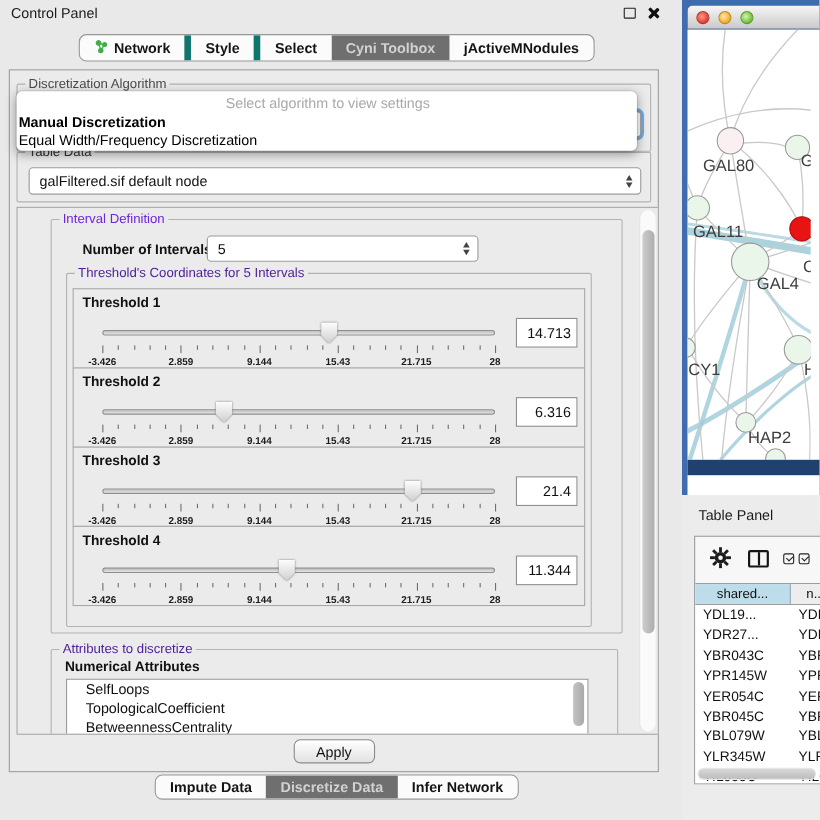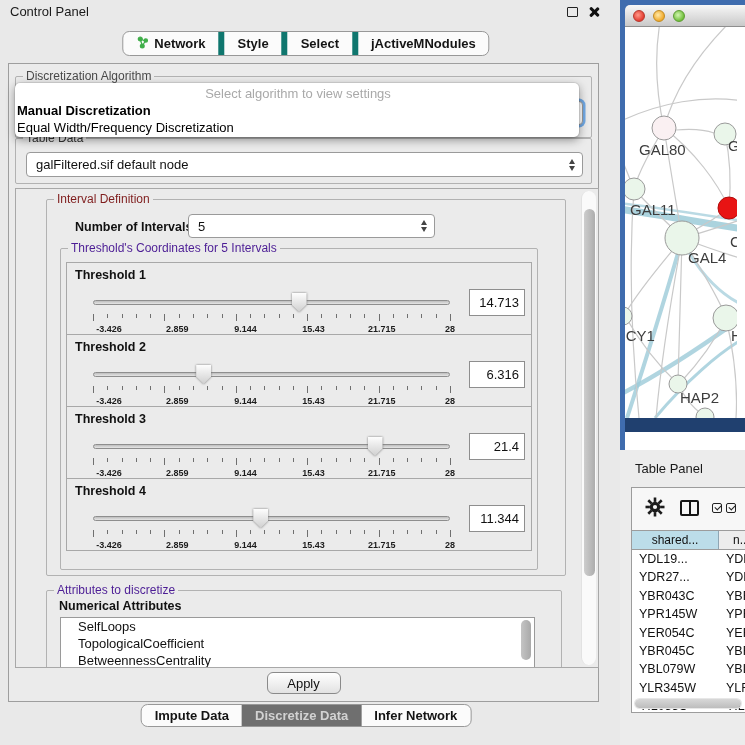--- a/index.html
+++ b/index.html
@@ -24,21 +24,21 @@
   .tabbar .tab:first-child { border-left:none; }
   .tabbar .tab.sel { background:#6f6f6f; color:#d2d2d2; border-left:none; }
   .tabbar .tab.sel + .tab { border-left:none; }
 
   .main-panel { position:absolute; left:8px; top:63px; width:591px; height:639px;
     border:1px solid #9e9e9e; background:#ebebeb; }
 
   .group { position:absolute; border:1px solid #b2b2b2; border-radius:2px; }
   .gtitle { position:absolute; top:-8px; left:7px; background:#ebebeb; padding:0 3px; font-size:12px; color:#333; white-space:nowrap;}
   .gtitle.gray { color:#4a4a4a; }
-  .gtitle.green { color:#7f1d1d; }
+  .gtitle.green { color:#6d28d9; }
   .gtitle.blue { color:#4c1d95; }
 
   .combo { position:absolute; background:#fff; border:1px solid #9a9a9a; border-radius:4px;
     font-size:13px; color:#111; display:flex; align-items:center; padding-left:9px; }
   .combo .spinner { position:absolute; right:7px; top:50%; transform:translateY(-50%); display:flex; flex-direction:column; align-items:center; gap:2px;}
   .spin-up { width:0;height:0;border-left:3.5px solid transparent;border-right:3.5px solid transparent;border-bottom:5px solid #444;}
   .spin-dn { width:0;height:0;border-left:3.5px solid transparent;border-right:3.5px solid transparent;border-top:5px solid #444;}
 
   #g-algo { left:6px; top:12px; right:6px; height:62px; }
   #algo-combo { left:10px; right:8px; top:24px; height:24px;
@@ -67,21 +67,21 @@
   .thr-row { position:relative; height:73px; border:1px solid #a8a8a8; background:#ebebeb; margin-top:-1px; }
   .thr-label { position:absolute; left:8px; top:5px; font-size:12.5px; font-weight:bold; }
   .slider-zone { position:absolute; left:26px; top:30px; width:357px; height:40px; }
   .track { position:absolute; left:0; right:0; top:7px; height:5px; border:1px solid #8e8e8e; border-radius:3px;
     background:linear-gradient(180deg,#bdbdbd,#e6e6e6); }
   .handle-wrap { position:absolute; top:0; width:15px; height:19px; filter:drop-shadow(0 0 1px #777); }
   .handle { width:15px; height:19px; background:linear-gradient(180deg,#fdfdfd,#cfcfcf);
     clip-path:polygon(0 0,100% 0,100% 60%,50% 100%,0 60%); }
   .ticks { position:absolute; left:0; right:0; top:21px; height:8px; }
   .ticks i { position:absolute; width:1px; background:#6f6f6f; top:0; }
-  .tick-labels { position:absolute; left:16px; right:0; top:31px; height:10px; }
+  .tick-labels { position:absolute; left:0; right:0; top:31px; height:10px; }
   .tick-labels b { position:absolute; transform:translateX(-50%); font-size:9px; font-weight:bold; color:#1c1c1c; white-space:nowrap;}
   .valuebox { position:absolute; right:6px; top:26px; width:56px; height:27px; background:#fff;
     border:1px solid #8e8e8e; font-size:13px; text-align:right; line-height:25px; padding-right:5px; }
 
   #g-attrs { left:30px; top:401px; width:516px; height:96px; }
   #attrs-sub { position:absolute; left:12px; top:8px; font-size:12.5px; font-weight:bold; }
   #attr-list { position:absolute; left:13px; top:26px; width:475px; height:51px; background:#fff;
     border:1px solid #9a9a9a; overflow:hidden; }
   #attr-list .li { font-size:13px; line-height:17px; padding-left:17px; white-space:nowrap; }
   .list-scroll { position:absolute; right:2px; top:2px; width:12px; height:46px; }
@@ -149,20 +149,23 @@
               <circle cx="6" cy="10" r="1.9"></circle>
             </g>
           </svg></span>
         <span>Network</span>
       </span>
       <span class="tab">
         <span>Style</span>
       </span>
       <span class="tab">
         <span>Select</span>
+      </span>
+      <span class="tab sel">
+        <span>Cyni Toolbox</span>
       </span>
       <span class="tab">
         <span>jActiveMNodules</span>
       </span>
     </nav>
 
   <div class="main-panel">
 
     <div class="group" id="g-algo">
       <span class="gtitle gray">Discretization Algorithm</span>

